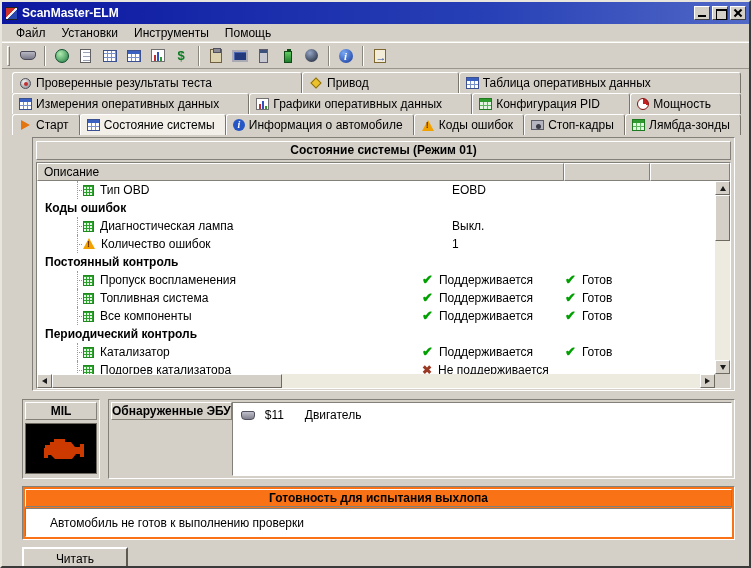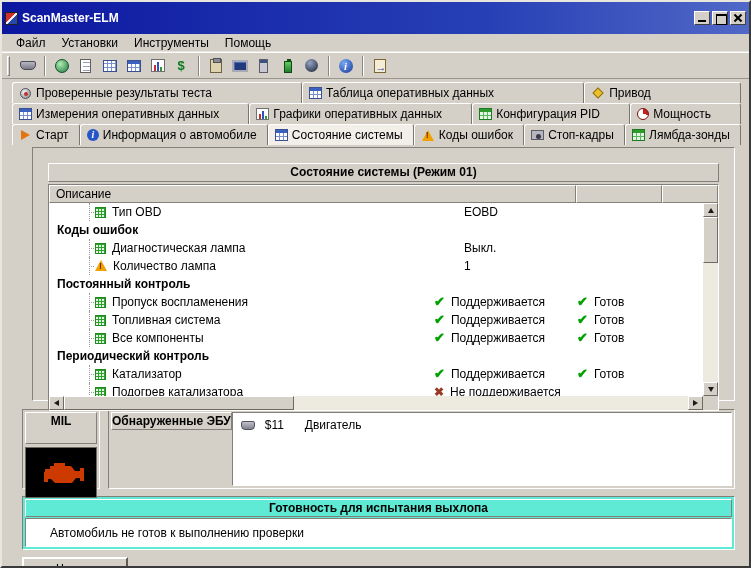--- a/index.html
+++ b/index.html
@@ -1,21 +1,21 @@
 <!DOCTYPE html>
 <html><head>
 <meta charset="utf-8">
 <style>
   *{margin:0;padding:0;box-sizing:border-box;}
   html,body{width:751px;height:568px;}
   body{font-family:"Liberation Sans",sans-serif;font-size:12px;background:#404040;}
   .window{position:relative;width:751px;height:568px;background:#d4d0c8;border:2px solid;border-color:#e9e6de #3a3a3a #3a3a3a #e9e6de;overflow:hidden;}
 
   
-  .titlebar{height:32px;background:linear-gradient(90deg,#0c17a0 0%,#2740b6 65%,#5068c6 100%);display:flex;align-items:center;padding:0 3px;}
+  .titlebar{height:22px;background:linear-gradient(90deg,#0c17a0 0%,#2740b6 65%,#5068c6 100%);display:flex;align-items:center;padding:0 3px;}
   .app-icon{width:13px;height:13px;flex:0 0 auto;background:linear-gradient(135deg,#d03028 0 45%,#f0f0f0 45% 55%,#2848b0 55%);border:1px solid #202020;}
   .title-text{color:#fff;font-weight:bold;font-size:12px;margin-left:4px;flex:1;white-space:nowrap;}
   .winbtns{display:flex;gap:2px;}
   .winbtn{width:16px;height:14px;background:#d4d0c8;border:1px solid;border-color:#fff #404040 #404040 #fff;position:relative;padding:0;}
   .winbtn.min::after{content:"";position:absolute;left:3px;bottom:2px;width:8px;height:2px;background:#000;}
   .winbtn.max::after{content:"";position:absolute;left:3px;top:2px;width:9px;height:8px;border:1px solid #000;border-top-width:2px;}
   .winbtn.cls::before,.winbtn.cls::after{content:"";position:absolute;left:2px;top:5px;width:10px;height:2px;background:#000;}
   .winbtn.cls::before{transform:rotate(45deg);}
   .winbtn.cls::after{transform:rotate(-45deg);}
 
@@ -65,21 +65,21 @@
   .tabic.power-icon{width:12px;height:12px;border-radius:50%;background:conic-gradient(#c42020 0 28%,#fff 28% 100%);border:1px solid #841010;}
   .tabic.start-icon{width:0;height:0;border-top:5px solid transparent;border-bottom:5px solid transparent;border-left:9px solid #e47410;margin:1px 2px;}
   .tabic.vehicle-info-icon{width:12px;height:12px;border-radius:50%;background:#2656c6;}
   .tabic.vehicle-info-icon::after{content:"i";position:absolute;left:0;top:-1px;width:12px;text-align:center;font:italic bold 10px "Liberation Serif",serif;color:#fff;line-height:13px;}
   .tabic.error-codes-icon{width:0;height:0;border-left:6px solid transparent;border-right:6px solid transparent;border-bottom:11px solid #f2a200;margin:1px;}
   .tabic.error-codes-icon::after{content:"!";position:absolute;left:-2px;top:0;font:bold 9px "Liberation Sans",sans-serif;color:#6e2e00;}
   .tabic.freeze-frame-icon{width:13px;height:10px;background:#b6b6c0;border:1px solid #5c5c66;margin:1px 0;}
   .tabic.freeze-frame-icon::after{content:"";position:absolute;left:4px;top:3px;width:5px;height:5px;border-radius:50%;background:#3c3c46;}
 
   
-  .mainpanel{margin:2px 14px 0 30px;height:254px;background:#d4d0c8;border:1px solid;border-color:#828078 #fff #fff #828078;padding:15px;}
+  .mainpanel{margin:2px 14px 0 30px;height:254px;background:#d4d0c8;border:1px solid;border-color:#828078 #fff #fff #828078;padding:3px;}
   .panel-title{height:19px;background:#d4d0c8;border:1px solid;border-color:#fff #828078 #828078 #fff;font-weight:bold;text-align:center;line-height:17px;}
   .tablewrap{position:relative;margin-top:2px;height:227px;background:#fff;border:1px solid;border-color:#828078 #fff #fff #828078;}
   .thead{display:flex;height:18px;background:#d4d0c8;}
   .th{border:1px solid;border-color:#fff #828078 #828078 #fff;padding:1px 6px;overflow:hidden;white-space:nowrap;}
   .th1{width:527px;}
   .th2{width:86px;}
   .th3{flex:1;}
   .tbody{position:relative;height:193px;overflow:hidden;margin-right:15px;}
   .trow{position:relative;height:18px;display:flex;align-items:center;white-space:nowrap;}
   .trow.item{padding-left:46px;}
@@ -110,30 +110,30 @@
   .hthumb{position:absolute;left:15px;top:0;width:230px;height:14px;background:#d4d0c8;border:1px solid;border-color:#fff #6e6a62 #6e6a62 #fff;}
   .scorner{position:absolute;right:0;bottom:0;width:15px;height:14px;background:#d4d0c8;}
   .tri-up{width:0;height:0;border-left:3px solid transparent;border-right:3px solid transparent;border-bottom:5px solid #1a1a1a;display:block;}
   .tri-down{width:0;height:0;border-left:3px solid transparent;border-right:3px solid transparent;border-top:5px solid #1a1a1a;display:block;}
   .tri-left{width:0;height:0;border-top:3px solid transparent;border-bottom:3px solid transparent;border-right:5px solid #1a1a1a;display:block;}
   .tri-right{width:0;height:0;border-top:3px solid transparent;border-bottom:3px solid transparent;border-left:5px solid #1a1a1a;display:block;}
 
   
   .bottomrow{margin:8px 14px 0 20px;display:flex;gap:8px;height:80px;}
   .milpanel{width:78px;background:#d4d0c8;border:1px solid;border-color:#828078 #fff #fff #828078;padding:2px;}
-  .milheader{height:32px;border:1px solid;border-color:#fff #828078 #828078 #fff;font-weight:bold;text-align:center;line-height:16px;}
+  .milheader{height:18px;border:1px solid;border-color:#fff #828078 #828078 #fff;font-weight:bold;text-align:center;line-height:16px;}
   .millamp{margin-top:3px;height:51px;background:#000;border:1px solid #6e6a62;display:flex;align-items:center;justify-content:center;}
   .ecupanel{flex:1;background:#d4d0c8;border:1px solid;border-color:#828078 #fff #fff #828078;padding:2px;display:flex;flex-direction:row;}
   .ecuheader{height:18px;border:1px solid;border-color:#fff #828078 #828078 #fff;font-weight:bold;text-align:center;line-height:16px;}
   .ecubody{flex:1;margin-top:0;background:#fff;border:1px solid;border-color:#828078 #fff #fff #828078;overflow:hidden;}
   .ecurow{display:flex;align-items:center;gap:10px;padding:5px 8px;}
   .ecuic{width:14px;height:9px;background:linear-gradient(#c0c0cc,#80808e);border:1px solid #50505e;border-radius:2px 2px 4px 4px;flex:0 0 auto;}
   .ecuid{min-width:30px;}
 
-  .readypanel{margin:7px 14px 0 20px;height:54px;background:#5eead4;border:1px solid;border-color:#828078 #fff #fff #828078;padding:2px;display:flex;flex-direction:column;}
+  .readypanel{margin:7px 14px 0 20px;height:54px;background:#f97316;border:1px solid;border-color:#828078 #fff #fff #828078;padding:2px;display:flex;flex-direction:column;}
   .readyheader{height:18px;border:1px solid;border-color:#fff #828078 #828078 #fff;font-weight:bold;text-align:center;line-height:16px;}
   .readybody{flex:1;margin-top:1px;background:#fff;border:1px solid;border-color:#828078 #fff #fff #828078;display:flex;align-items:center;padding-left:24px;}
 
   .readbtn{margin:7px 0 0 20px;width:106px;height:24px;background:#d4d0c8;border:2px solid;border-color:#fff #5e5a52 #5e5a52 #fff;font-family:"Liberation Sans",sans-serif;font-size:12px;}
 </style>
 </head>
 <body>
 
 <div class="window">
 
@@ -206,27 +206,27 @@
       </span>
   </div>
 
   <div class="tabs">
     <div class="tabrow" id="tab-row-1">
         <div class="tab">
           <span class="tabic gear-icon"></span>
           <span class="tablabel">Проверенные результаты теста</span>
         </div>
         <div class="tab">
+          <span class="tabic actuator-icon"></span>
+          <span class="tablabel">Привод</span>
+        </div>
+        <div class="tab">
           <span class="tabic table-icon"></span>
           <span class="tablabel">Таблица оперативных данных</span>
         </div>
-        <div class="tab">
-          <span class="tabic actuator-icon"></span>
-          <span class="tablabel">Привод</span>
-        </div>
       </div>
     <div class="tabrow" id="tab-row-2">
         <div class="tab">
           <span class="tabic grid-icon"></span>
           <span class="tablabel">Измерения оперативных данных</span>
         </div>
         <div class="tab">
           <span class="tabic chart-icon"></span>
           <span class="tablabel">Графики оперативных данных</span>
         </div>
@@ -236,28 +236,28 @@
         </div>
         <div class="tab">
           <span class="tabic power-icon"></span>
           <span class="tablabel">Мощность</span>
         </div>
       </div>
     <div class="tabrow" id="tab-row-3">
         <div class="tab">
           <span class="tabic start-icon"></span>
           <span class="tablabel">Старт</span>
-        </div>
-        <div class="tab">
-          <span class="tabic vehicle-info-icon"></span>
-          <span class="tablabel">Информация о автомобиле</span>
         </div>
         <div class="tab active">
           <span class="tabic system-status-icon"></span>
           <span class="tablabel">Состояние системы</span>
+        </div>
+        <div class="tab">
+          <span class="tabic vehicle-info-icon"></span>
+          <span class="tablabel">Информация о автомобиле</span>
         </div>
         <div class="tab">
           <span class="tabic error-codes-icon"></span>
           <span class="tablabel">Коды ошибок</span>
         </div>
         <div class="tab">
           <span class="tabic freeze-frame-icon"></span>
           <span class="tablabel">Стоп-кадры</span>
         </div>
         <div class="tab">
@@ -288,21 +288,21 @@
           </div>
           <div class="trow item">
             <span class="ic icgrid"></span>
             <span class="rowlabel">Диагностическая лампа</span>
             <span class="val1 noicon">
               <span>Выкл.</span>
             </span>
           </div>
           <div class="trow item">
             <span class="ic ictri"></span>
-            <span class="rowlabel">Количество лампа</span>
+            <span class="rowlabel">Количество ошибок</span>
             <span class="val1 noicon">
               <span>1</span>
             </span>
           </div>
           <div class="trow group">
             <span>Постоянный контроль</span>
           </div>
           <div class="trow item">
             <span class="ic icgrid"></span>
             <span class="rowlabel">Пропуск воспламенения</span>

